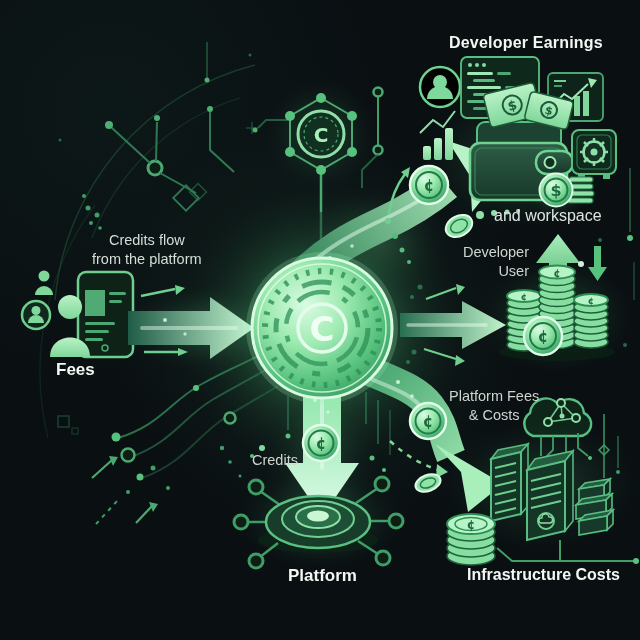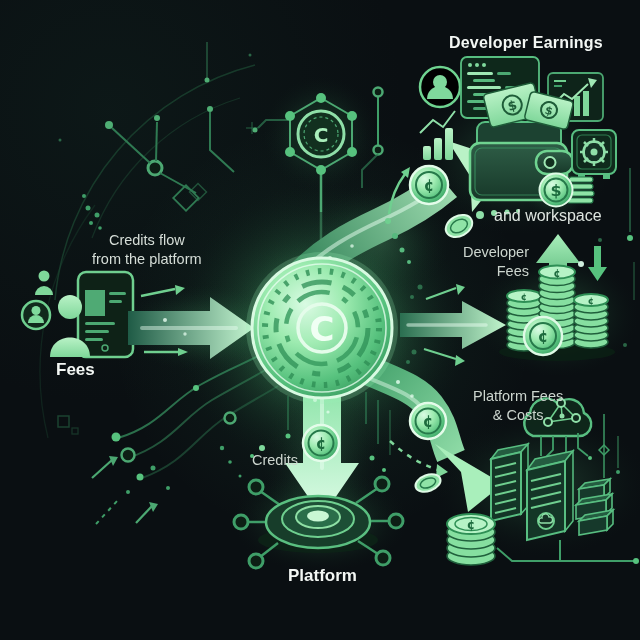--- a/index.html
+++ b/index.html
@@ -12,21 +12,21 @@
     font-family:"Liberation Sans", sans-serif;
   }
   svg{position:absolute;left:0;top:0;}
   .label{position:absolute;color:#ccd5ce;white-space:pre-line;line-height:1.28;text-align:center;}
   .bold{color:#f3f7f4;font-weight:bold;}
   .lbl-credits-flow{left:92px;top:231px;font-size:14.5px;color:#d6ded8;}
   .lbl-user{left:56px;top:359px;font-size:17px;}
   .lbl-dev-earnings{left:449px;top:33px;font-size:16px;letter-spacing:.2px;}
   .lbl-and-workspace{left:494px;top:206px;font-size:16px;color:#dde5df;}
   .lbl-dev-share{left:459px;top:243px;width:70px;text-align:right;font-size:14.5px;}
-  .lbl-platform-fees{left:449px;top:387px;font-size:14.5px;margin-left:24px;}
+  .lbl-platform-fees{left:449px;top:387px;font-size:14.5px;}
   .lbl-credits{left:252px;top:417px;font-size:14.5px;margin-top:34px;}
   .lbl-platform{left:288px;top:565px;font-size:17px;}
   .lbl-infra{left:467px;top:565px;font-size:16px;}
   text{font-family:"DejaVu Sans","Liberation Sans",sans-serif;}
 </style>
 </head>
 <body>
 
 <div class="stage">
 <svg width="640" height="640" viewBox="0 0 640 640">
@@ -555,18 +555,19 @@
     <circle cx="636" cy="561" r="3" fill="#57c27e"></circle>
   </g>
 </svg>
 
 <div class="label lbl-credits-flow">Credits flow
 from the platform</div>
 <div class="label bold lbl-user">Fees</div>
 <div class="label bold lbl-dev-earnings">Developer Earnings</div>
 <div class="label lbl-and-workspace">and workspace</div>
 <div class="label lbl-dev-share">Developer
-Fees</div>
+User</div>
 <div class="label lbl-platform-fees">Platform Fees
 &amp; Costs</div>
 <div class="label lbl-credits">Credits</div>
 <div class="label bold lbl-platform">Platform</div>
+<div class="label bold lbl-infra">Infrastructure Costs</div>
 </div>
 
 </body></html>

